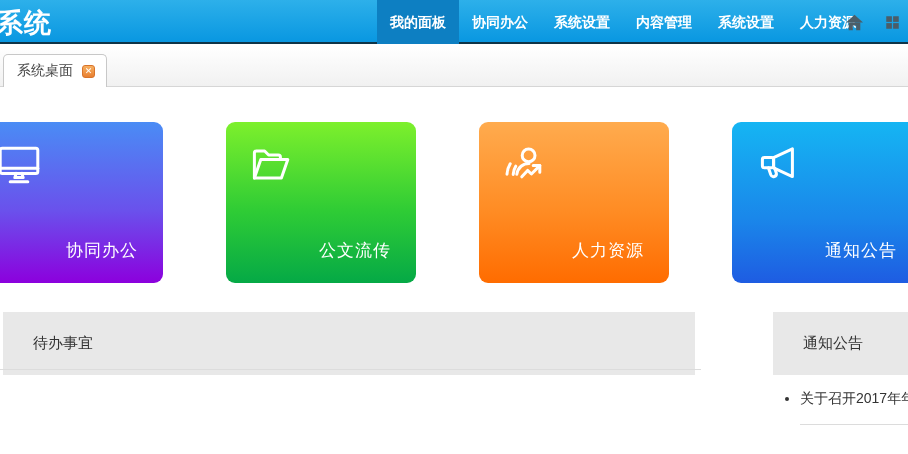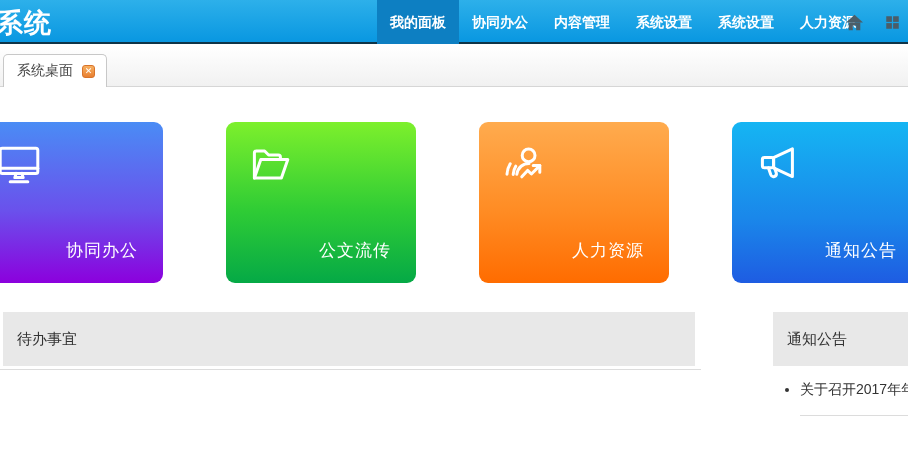--- a/index.html
+++ b/index.html
@@ -40,42 +40,42 @@
     color:#fff; cursor:pointer; }
   .tile-1 { left:-27px; background:linear-gradient(180deg,#4a8cf5 0%,#6a51ec 55%,#8c00dd 100%); }
   .tile-2 { left:226px; background:linear-gradient(180deg,#7df02c 0%,#2fcc35 55%,#05a946 100%);padding-left:44px; }
   .tile-3 { left:479px; background:linear-gradient(180deg,#ffab4e 0%,#ff8c24 55%,#ff6c00 100%); }
   .tile-4 { left:732px; background:linear-gradient(180deg,#15b5f3 0%,#1a87ea 60%,#1e5ce2 100%); }
   .tile-icon { position:absolute; left:22px; top:19px; }
   .tile-label { position:absolute; right:25px; bottom:21px; font-size:17px;
     letter-spacing:1px; white-space:nowrap; }
 
   
-  .panel-header { background:#e8e8e8; height:54px; display:flex; align-items:center;
-    padding-left:14px; font-size:15px; color:#333; }
+  .panel-header { background:#e8e8e8; height:63px; display:flex; align-items:center;
+    padding-left:30px; font-size:15px; color:#333; }
   .todo-panel { position:absolute; left:3px; top:312px; width:692px; }
   .todo-divider { position:absolute; left:0; top:369px; width:701px; height:1px;
     background:#dcdcdc; }
   .notice-panel { position:absolute; left:773px; top:312px; width:160px; }
   .notice-list { list-style:disc; margin:13px 0 0 0; padding-left:27px; }
   .notice-list li { font-size:14px; color:#333; white-space:nowrap;
     padding:2px 0 16px 0; border-bottom:1px solid #dcdcdc; cursor:pointer; }
 </style>
 </head>
 <body>
 
 <div class="stage">
 
   <div class="header">
     <div class="app-title">系统</div>
     <div class="nav">
       <div class="nav-item active">我的面板</div>
       <div class="nav-item">协同办公</div>
+      <div class="nav-item">系统设置</div>
       <div class="nav-item">内容管理</div>
-      <div class="nav-item">系统设置</div>
       <div class="nav-item">系统设置</div>
       <div class="nav-item">人力资源</div>
     </div>
     <div class="hdr-icons">
       <svg width="19" height="17" viewBox="0 0 24 22">
         <polygon points="12,1 23,11 1,11" fill="#4b5d68"></polygon>
         <path d="M4.5 11 h15 v10 h-5.3 v-6 h-4.4 v6 H4.5 Z" fill="#4b5d68"></path>
       </svg>
       <svg width="15" height="15" viewBox="0 0 24 24">
         <rect x="2" y="2" width="9" height="9" fill="#4b5d68"></rect>

